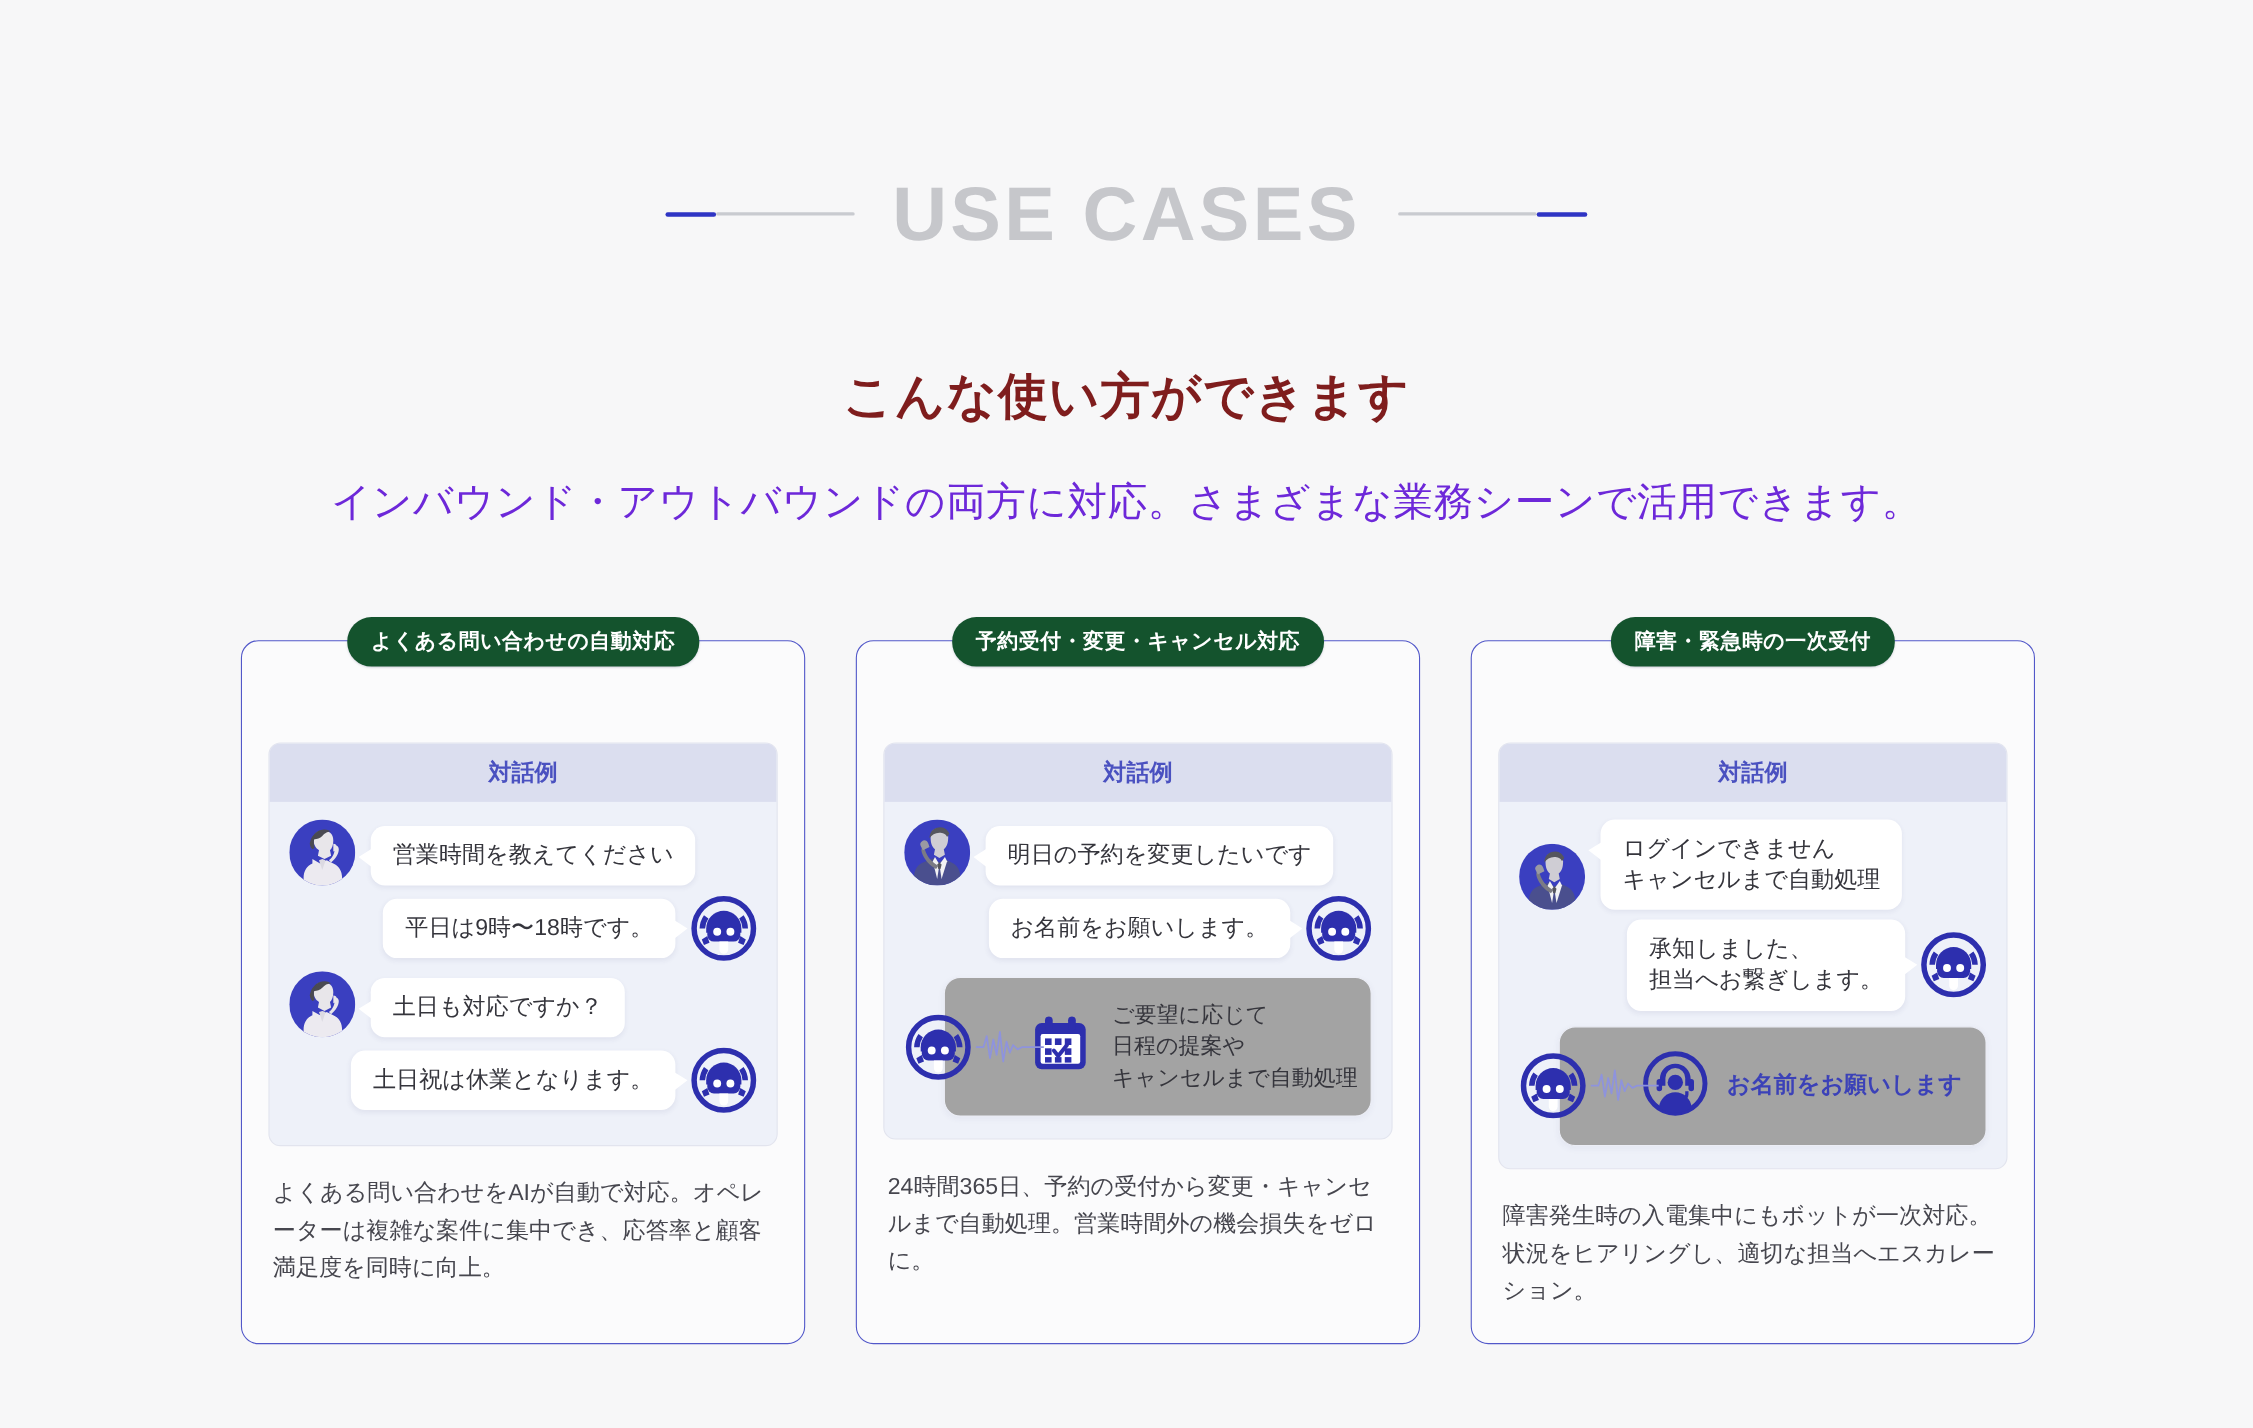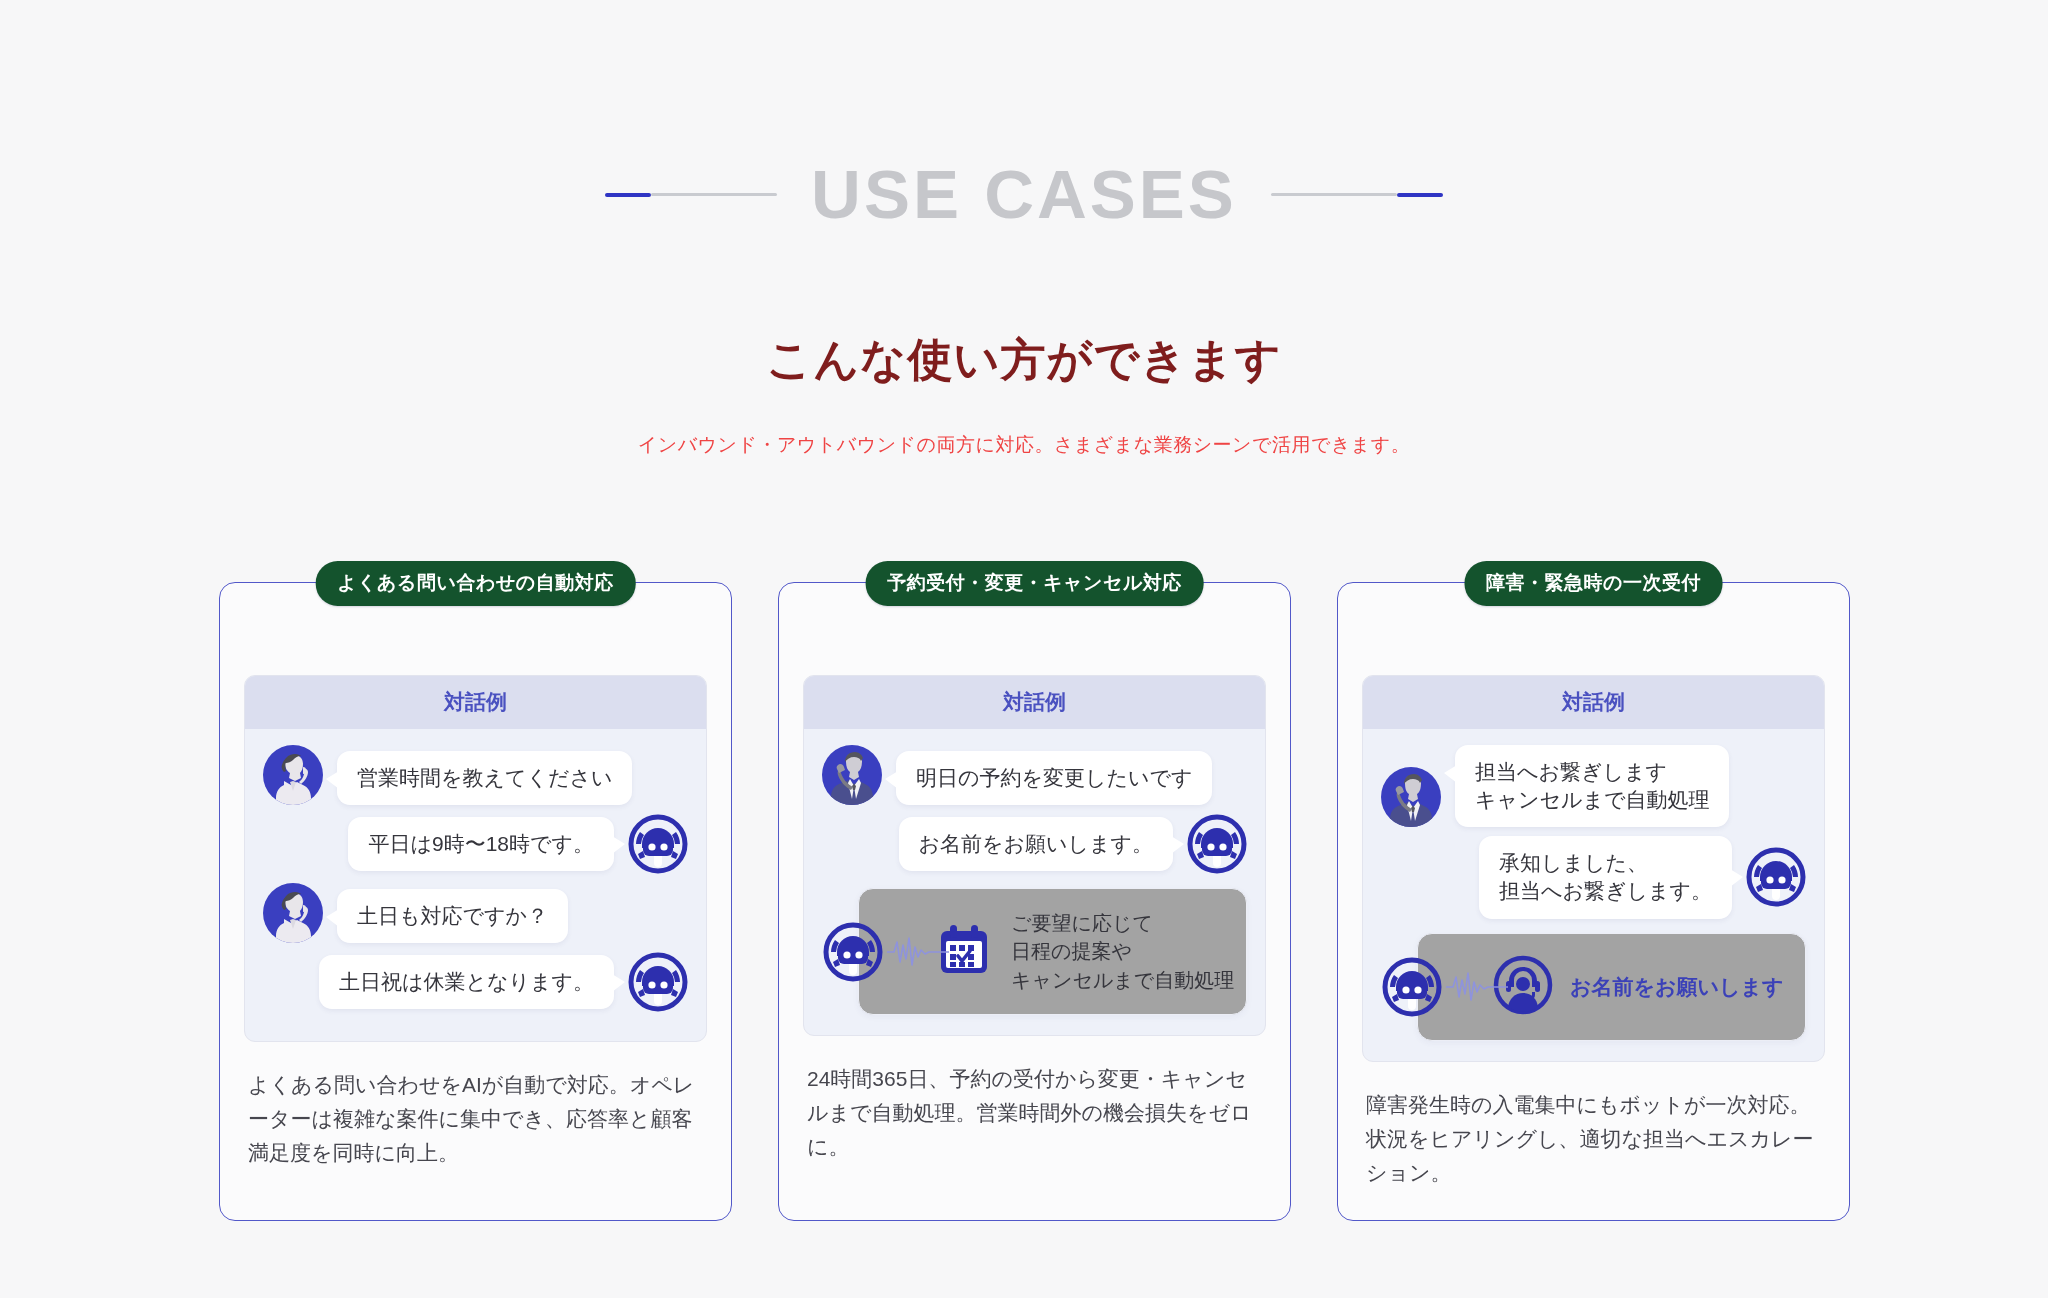--- a/index.html
+++ b/index.html
@@ -24,21 +24,21 @@
     color: #c6c7cb; line-height: 1; white-space: nowrap;
     font-family: "Liberation Sans", sans-serif;
   }
 
   .heading {
     position: absolute; top: 330px; left: 0; width: 2048px; text-align: center;
     font-size: 45px; font-weight: 700; color: #7f1d1d; letter-spacing: 1px;
   }
   .subheading {
     position: absolute; top: 432px; left: 0; width: 2048px; text-align: center;
-    font-size: 19px; font-weight: 400; color: #ef4444; letter-spacing: .5px;
+    font-size: 36px; font-weight: 400; color: #6d28d9; letter-spacing: .5px;
   }
 
   
   .cards {
     position: absolute; top: 582px; left: 219px;
     display: flex; gap: 46px;
   }
   .card {
     position: relative;
     width: 513px; min-height: 560px;
@@ -379,21 +379,21 @@
                     <path d="M16 20c2-2 5-1 6 2l1 3-6 3-2-4c-1-2 0-3 1-4z" fill="#9a9aa2"></path>
                   </g>
                   <defs>
                     <clipPath id="c3a">
                       <circle cx="30" cy="30" r="30"></circle>
                     </clipPath>
                   </defs>
                 </svg>
             </span>
             <div class="bubble left">
-              <span class="ln">担当へお繋ぎします</span>
+              <span class="ln">ログインできません</span>
               <span class="ln">キャンセルまで自動処理</span>
             </div>
           </div>
 
           <div class="row bot">
             <div class="bubble right">
               <span class="ln">承知しました、</span>
               <span class="ln">担当へお繋ぎします。</span>
             </div>
             <span class="avatar">

